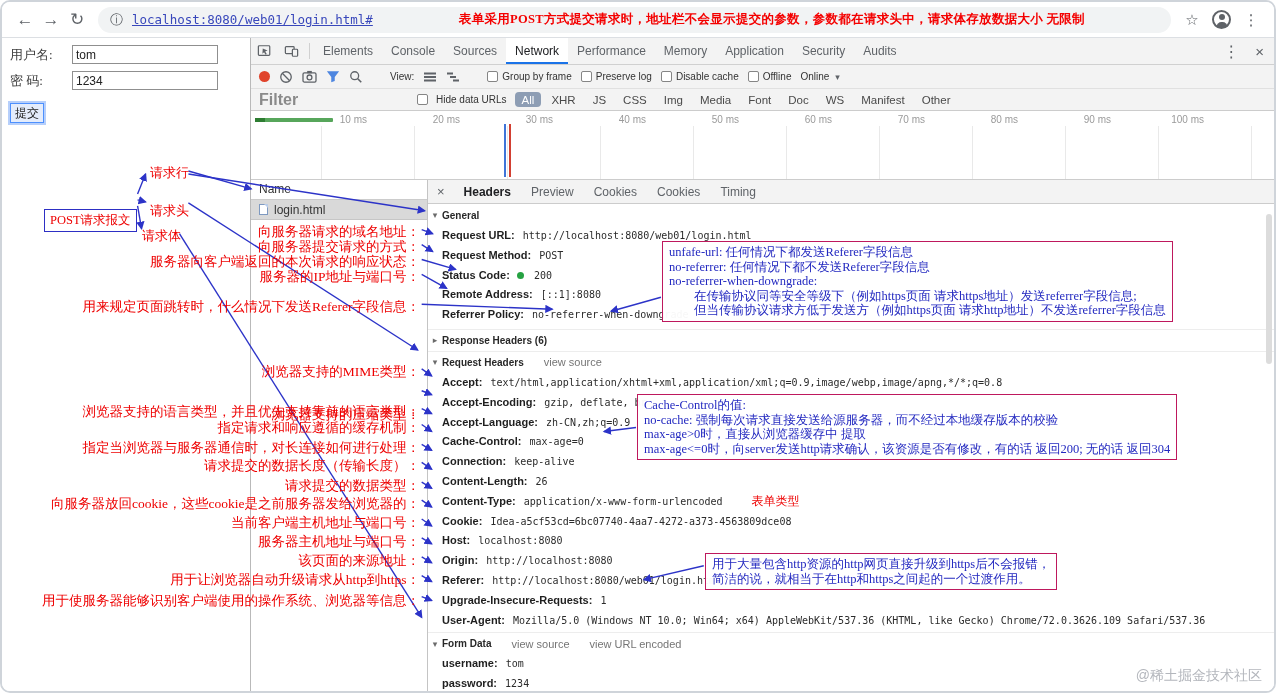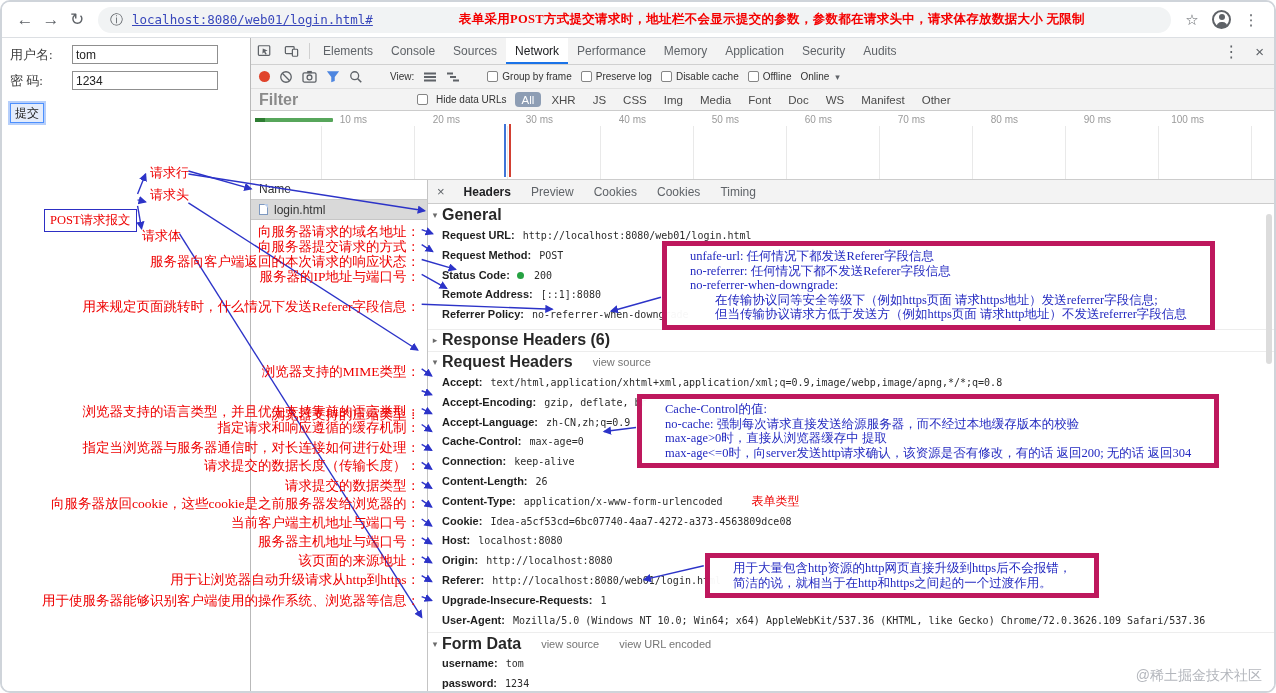--- a/index.html
+++ b/index.html
@@ -67,57 +67,57 @@
 .doc-icon{width:9px;height:11px;background:#fff;border:1px solid #7e99c0;margin:0 6px 0 8px;flex:0 0 auto;position:relative;}
 .doc-icon::after{content:'';position:absolute;top:-1px;right:-1px;border-style:solid;border-width:0 4px 4px 0;border-color:transparent #b9cce8 transparent transparent;}
 .detail-pane{position:absolute;left:177px;top:0;right:0;bottom:0;background:#fff;overflow:hidden;}
 .detail-tabs{height:24px;background:#f3f3f3;border-bottom:1px solid #ccc;display:flex;align-items:stretch;}
 .dclose{display:flex;align-items:center;padding:0 9px;color:#5f6368;font-size:13px;}
 .dtab{display:flex;align-items:center;padding:0 10px;font-size:12px;color:#5f6368;}
 .dtab.active{color:#202124;font-weight:bold;}
 .sec-header{height:22px;display:flex;align-items:center;border-top:1px solid #ededed;background:#fff;}
 .sec-header.first{border-top:none;}
 .tri{width:14px;text-align:center;color:#6b6b6b;font-size:9px;flex:0 0 auto;}
-.sec-title{font-size:16px;font-weight:bold;color:#282828;}
+.sec-title{font-size:10px;font-weight:bold;color:#282828;}
 .src-link{margin-left:20px;font-size:11px;color:#757575;font-weight:normal;}
 .kv{padding-left:14px;line-height:18.8px;white-space:nowrap;font-size:11px;overflow:hidden;}
 .k{font-weight:bold;color:#1f1f1f;}
 .v{font-family:"DejaVu Sans Mono",monospace;font-size:10px;color:#2b2b2b;margin-left:5px;}
 .status-dot{display:inline-block;width:7px;height:7px;border-radius:50%;background:#26a242;margin:0 2px 0 4px;}
 .hdr-note{color:#ee0000;font-family:"Liberation Serif",serif;font-size:12px;margin-left:26px;}
 .scroll-thumb{position:absolute;right:2px;top:34px;width:6px;height:150px;border-radius:3px;background:#dcdcdc;}
 
 
 .anno-layer{position:absolute;inset:0;z-index:40;pointer-events:none;}
 .arrows{position:absolute;inset:0;width:100%;height:100%;}
 .arrows line{stroke:#2c33c8;stroke-width:1.4;}
 .post-box{position:absolute;left:42px;top:187px;border:1px solid #2d2fc4;color:#ee0000;font-family:"Liberation Serif",serif;font-size:12.5px;padding:2px 5px;margin-top:20px;}
 .diagram-label{position:absolute;color:#ee0000;font-family:"Liberation Serif",serif;font-size:13px;}
-.dl1{left:148px;top:162px;}.dl2{left:148px;top:184px;text-align:right;}.dl3{left:140px;top:225px;}
+.dl1{left:148px;top:162px;}.dl2{left:148px;top:200px;text-align:right;}.dl3{left:140px;top:225px;}
 .red-lines{position:absolute;left:0;top:0;width:420px;height:100%;}
 .red-line{position:absolute;right:2px;white-space:nowrap;color:#ee0000;font-family:"Liberation Serif",serif;font-size:13.5px;}
 .red-lines div:nth-of-type(1){top:221px;}
 .red-lines div:nth-of-type(2){top:236px;}
 .red-lines div:nth-of-type(3){top:251px;}
 .red-lines div:nth-of-type(4){top:266px;}
 .red-lines div:nth-of-type(5){top:296px;}
 .red-lines div:nth-of-type(6){top:361px;}
 .red-lines div:nth-of-type(7){top:404px;}
 .red-lines div:nth-of-type(8){top:401px;}
 .red-lines div:nth-of-type(9){top:417px;}
 .red-lines div:nth-of-type(10){top:437px;}
 .red-lines div:nth-of-type(11){top:455px;}
 .red-lines div:nth-of-type(12){top:475px;}
 .red-lines div:nth-of-type(13){top:493px;}
 .red-lines div:nth-of-type(14){top:512px;}
 .red-lines div:nth-of-type(15){top:531px;}
 .red-lines div:nth-of-type(16){top:550px;}
 .red-lines div:nth-of-type(17){top:569px;}
 .red-lines div:nth-of-type(18){top:590px;}
-.blue-box{position:absolute;border:5px solid #be185d;background:rgba(255,255,255,.96);color:#2329c0;font-family:"Liberation Serif",serif;font-size:12.5px;line-height:14.5px;padding:3px 23px;white-space:nowrap;}
+.blue-box{position:absolute;border:1px solid #be185d;background:rgba(255,255,255,.96);color:#2329c0;font-family:"Liberation Serif",serif;font-size:12.5px;line-height:14.5px;padding:3px 6px;white-space:nowrap;}
 .bb1{left:660px;top:239px;}
 .bb2{left:635px;top:392px;}
 .bb3{left:703px;top:551px;}
 .watermark{position:absolute;right:12px;bottom:6px;color:#b3b6bc;font-size:14px;}
 </style>
 </head>
 <body>
 
 <div class="screen">
 

